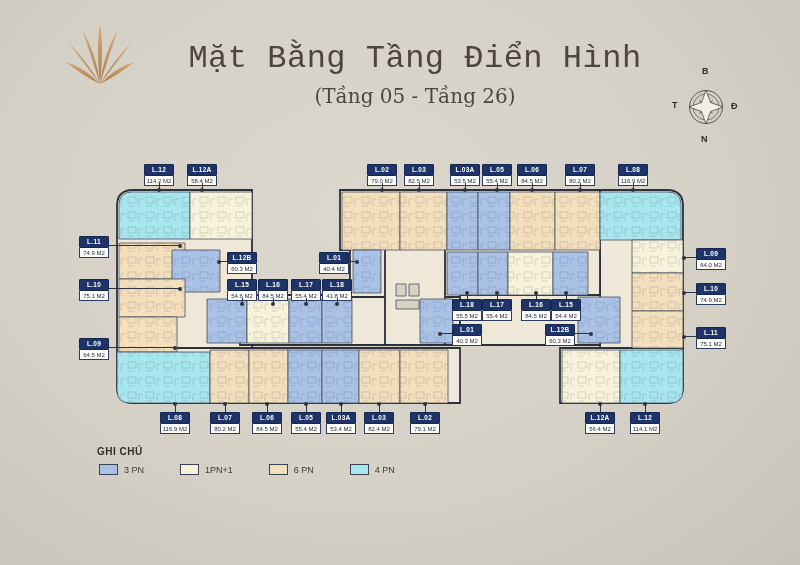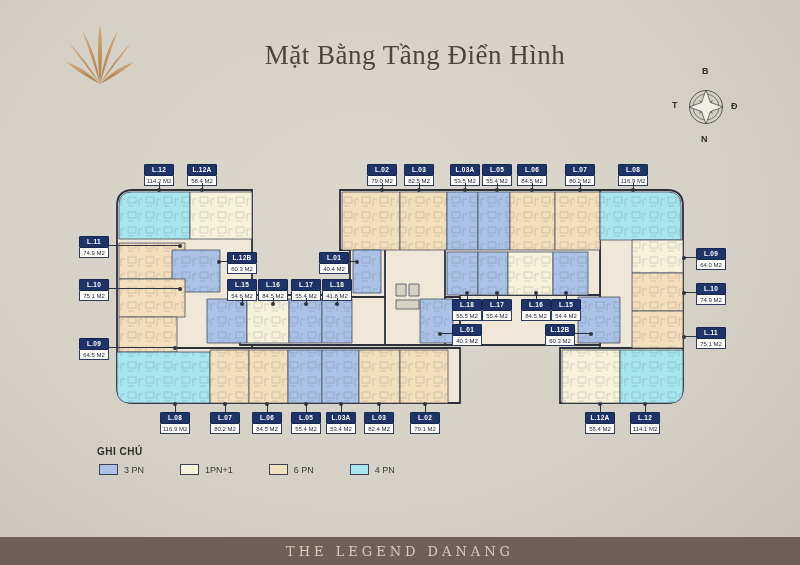--- a/index.html
+++ b/index.html
@@ -7,21 +7,21 @@
     background:radial-gradient(ellipse at 45% 38%, #dcd7cd 0%, #d6d1c7 55%, #c8c3b9 100%);
     font-family:"Liberation Sans", sans-serif;}
   .plan-svg{position:absolute;left:0;top:0;width:800px;height:565px}
   
   .logo{position:absolute;left:53px;top:14px;width:94px;text-align:center;line-height:1}
   .logo-the{font-size:6px;letter-spacing:2px;color:#1d3a6e;font-weight:700;margin-top:1px}
   .logo-name{font-size:14px;letter-spacing:1.5px;color:#1d3a6e;font-weight:700;margin-top:1px}
   .logo-city{font-size:4.5px;letter-spacing:2.5px;color:#1d3a6e;font-weight:700;margin-top:2px}
   
   .titles{position:absolute;left:30px;right:0;top:40px;text-align:center;color:#4e463b}
-  .title{font-family:Liberation Serif, serif;font-size:27px;letter-spacing:.5px}
+  .title{font-family:Liberation Mono, monospace;font-size:32px;letter-spacing:.5px}
   .subtitle{font-family:"DejaVu Serif", serif;font-size:20px;margin-top:7px}
   
   .compass-letter{position:absolute;font-size:9px;font-weight:700;color:#2f2e2b}
   
   .chip{position:absolute;width:30px;z-index:5;text-align:center;line-height:1}
   .chip-name{background:#1e3468;color:#fff;font-size:6.5px;font-weight:700;
     padding:2px 0 1.5px;letter-spacing:.3px;border:.5px solid #16264d;border-radius:1px}
   .chip-area{background:#fdfcf7;color:#1d2a47;font-size:6px;padding:1.5px 0;
     border:.8px solid #2b3a61;border-top:none}
   .leader-line{position:absolute;background:#2f3540}
@@ -158,20 +158,21 @@
       <path d="M100 84 Q96 48 100 24 Q104 48 100 84 Z"></path>
       <path d="M100 84 Q110 52 118 30 Q104 52 100 84 Z"></path>
       <path d="M100 84 Q120 58 132 42 Q114 60 100 84 Z"></path>
       <path d="M100 84 Q118 66 134 62 Q120 74 100 84 Z"></path>
     </g>
   </svg>
 
 
   <div class="titles">
     <div class="title">Mặt Bằng Tầng Điển Hình</div>
+    <div class="subtitle">(Tầng 05 - Tầng 26)</div>
   </div>
 
   <span class="compass-letter" style="left:702px;top:66px">B</span>
   <span class="compass-letter" style="left:731px;top:101px">Đ</span>
   <span class="compass-letter" style="left:701px;top:134px">N</span>
   <span class="compass-letter" style="left:672px;top:100px">T</span>
 
   <div id="chips">
       <div class="chip" style="left: 144px; top: 164px;">
         <div class="chip-name">L.12</div>
@@ -404,16 +405,13 @@
       <div class="legend-item">
         <span class="swatch" style="background: rgb(244, 223, 188);"></span>
         <span class="legend-label">6 PN</span>
       </div>
       <div class="legend-item">
         <span class="swatch" style="background: rgb(167, 230, 238);"></span>
         <span class="legend-label">4 PN</span>
       </div>
     </div>
 
-  <div class="footer">
-    <span class="footer-text">THE LEGEND DANANG</span>
-  </div>
 </div>
 
 </body></html>

